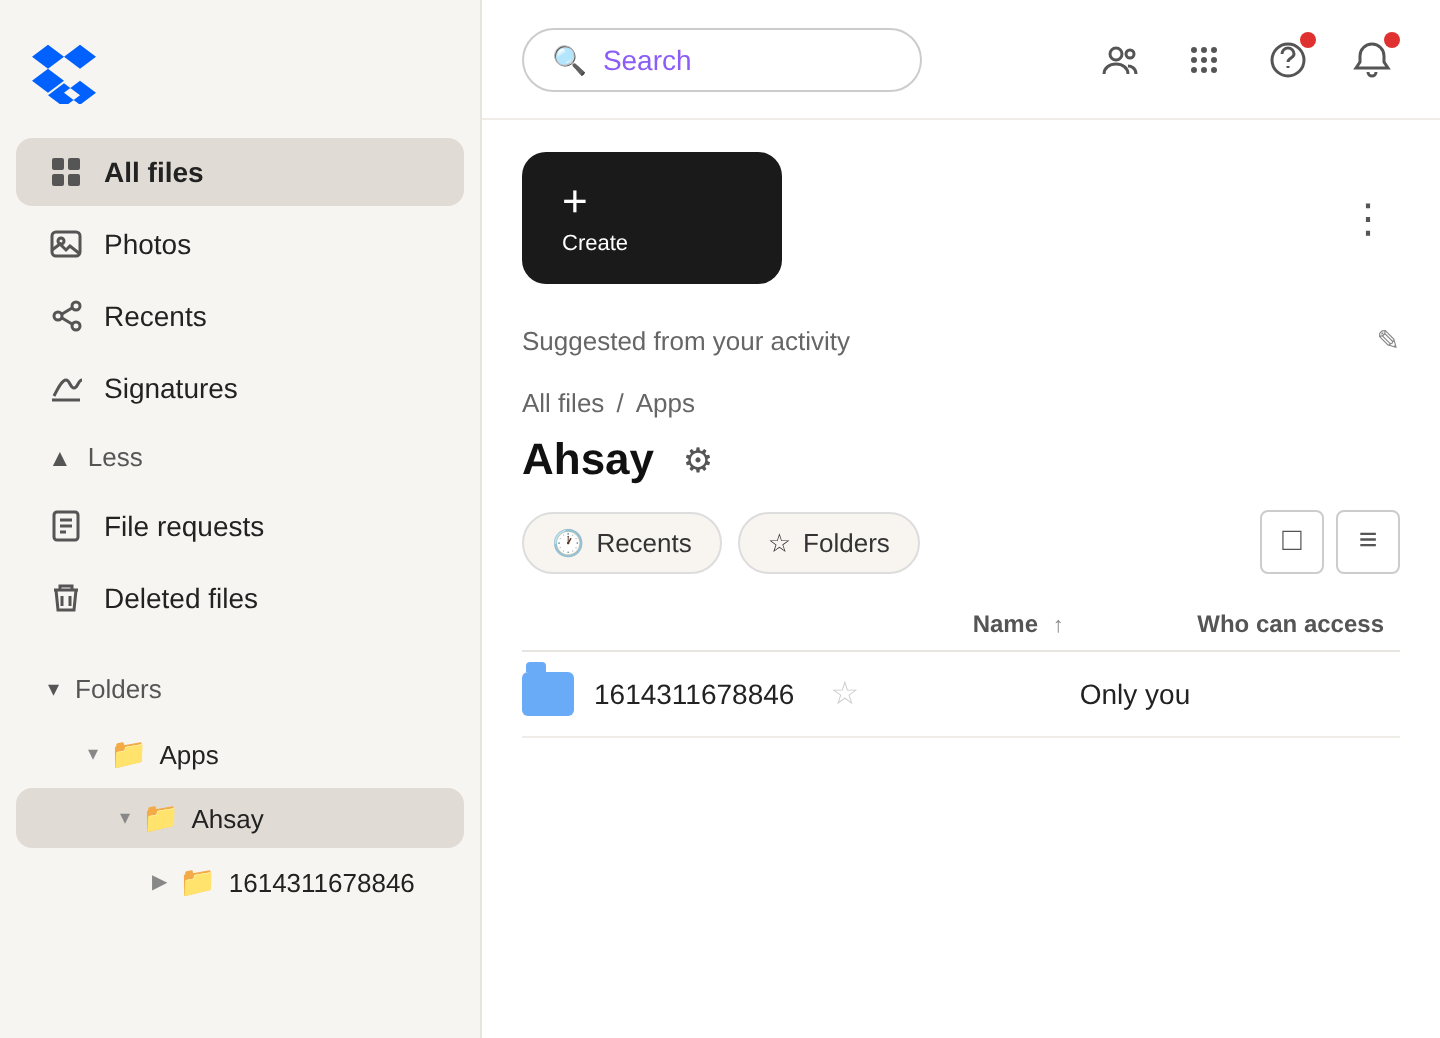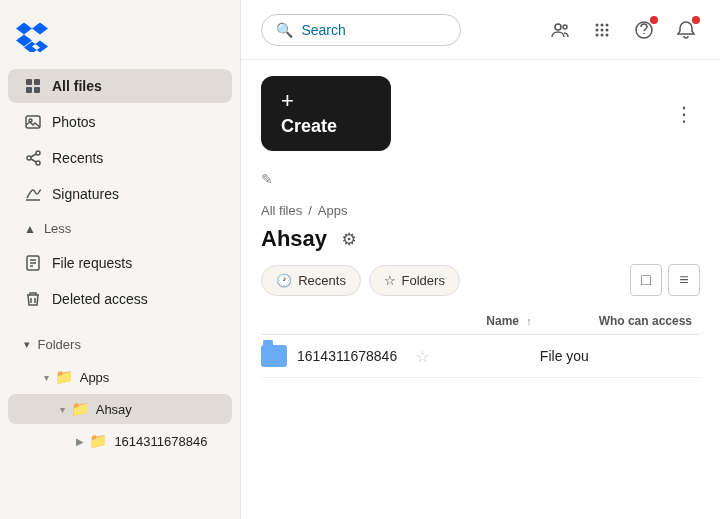--- a/index.html
+++ b/index.html
@@ -154,21 +154,21 @@
       gap: 4px;
       background: #1a1a1a;
       color: #fff;
       border: none;
       border-radius: 12px;
       padding: 14px 20px;
       cursor: pointer;
       min-width: 130px;
     }
     .create-btn .plus { font-size: 22px; font-weight: 300; line-height: 1; }
-    .create-btn .label { font-size: 18px; font-weight: 700; }
+    .create-btn .label { font-size: 11px; font-weight: 400; }
     .more-icon {
       width: 32px;
       height: 32px;
       display: flex;
       align-items: center;
       justify-content: center;
       cursor: pointer;
       color: #555;
       font-size: 20px;
       border-radius: 50%;
@@ -367,21 +367,21 @@
     </span>
     <span>File requests</span>
   </div>
 
   <div class="sidebar-item">
     <span class="icon">
       <svg width="16" height="16" viewBox="0 0 16 16" fill="none" stroke="currentColor" stroke-width="1.5">
           <path d="M2 4h12M5 4V2h6v2M6 7v5M10 7v5M3 4l1 10h8l1-10"></path>
         </svg>
     </span>
-    <span>Deleted access</span>
+    <span>Deleted files</span>
   </div>
 
   <div class="sidebar-section-header" style="margin-top:12px;">
     <span style="font-size:11px;">▾</span>
     <span style="font-weight:400; font-size:13px;">Folders</span>
   </div>
 
   <div class="tree-item level2">
     <span class="chevron">▾</span>
     <span style="color:#6aabf7; font-size:15px;">📁</span>
@@ -399,21 +399,21 @@
     <span style="color:#6aabf7; font-size:15px;">📁</span>
     <span>1614311678846</span>
   </div>
 </nav>
 
 <main class="main">
 
   <div class="topbar">
     <div class="search-box">
       <span style="color:#888; font-size:14px;">🔍</span>
-      <span style="color:#0369a1;">Search</span>
+      <span style="color:#8b5cf6;">Search</span>
     </div>
     <div class="topbar-icons">
       <div class="topbar-icon">
         <svg width="20" height="20" viewBox="0 0 20 20" fill="none" stroke="#555" stroke-width="1.5">
             <circle cx="8" cy="7" r="3"></circle>
             <path d="M2 17c0-3 2.7-5 6-5s6 2 6 5"></path>
             <circle cx="15" cy="7" r="2"></circle>
             <path d="M14 13c1.5 0 4 1 4 4"></path>
           </svg>
       </div>
@@ -452,20 +452,21 @@
     <button class="create-btn">
       <span class="plus">+</span>
       <span class="label">Create</span>
     </button>
     <div class="more-icon">⋮</div>
   </div>
 
   <div class="content">
 
     <div class="suggested-row">
+      <span class="suggested-label">Suggested from your activity</span>
       <span style="color:#888; font-size:14px; cursor:pointer;">✎</span>
     </div>
 
     <div class="breadcrumb">
       <a>All files</a>
       <span>/</span>
       <a>Apps</a>
     </div>
 
     <div class="page-title-row">
@@ -500,18 +501,18 @@
       </thead>
       <tbody>
         <tr class="file-row">
           <td>
             <div class="file-name-cell">
               <div class="file-folder-icon"></div>
               <span style="cursor:pointer;">1614311678846</span>
               <span class="star-icon">☆</span>
             </div>
           </td>
-          <td>File you</td>
+          <td>Only you</td>
         </tr>
       </tbody>
     </table>
   </div>
 </main>
 
 </body></html>

